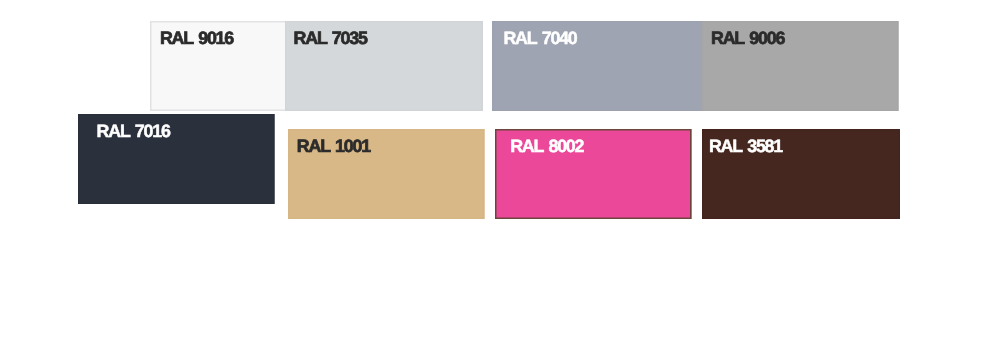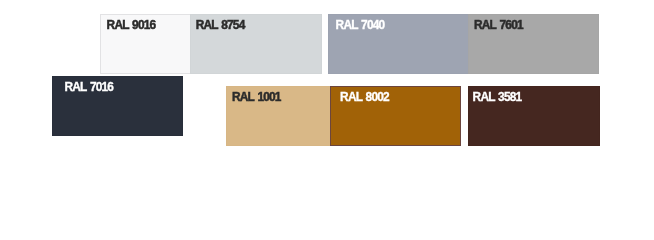--- a/index.html
+++ b/index.html
@@ -13,33 +13,33 @@
          line-height:12px;-webkit-font-smoothing:antialiased;transform:translateZ(0);}
 </style>
 </head>
 <body>
 
 <div class="board" id="board">
     <div class="swatch" style="left: 52px; top: 14px; width: 131.6px; height: 59.6px; background: rgb(248, 248, 249); border: 1px solid rgb(226, 226, 228); margin-left: 48px;">
       <div class="label" style="color: rgb(43, 43, 43); left: 5.6px; top: 4px; -webkit-text-stroke: 0.48px rgb(43, 43, 43);">RAL 9016</div>
     </div>
     <div class="swatch" style="left: 189.9px; top: 14px; width: 131.7px; height: 59.6px; background: rgb(212, 216, 218); border: 1px solid rgb(209, 213, 215);">
-      <div class="label" style="color: rgb(43, 43, 43); left: 4.8px; top: 4px; -webkit-text-stroke: 0.48px rgb(43, 43, 43);">RAL 8754</div>
+      <div class="label" style="color: rgb(43, 43, 43); left: 4.8px; top: 4px; -webkit-text-stroke: 0.48px rgb(43, 43, 43);">RAL 7035</div>
     </div>
     <div class="swatch" style="left: 328.3px; top: 14px; width: 158px; height: 59.6px; background: rgb(158, 164, 178); border: 1px solid rgb(156, 162, 176);">
       <div class="label" style="color: rgb(255, 255, 255); left: 6.3px; top: 4px; -webkit-text-stroke: 0.32px rgb(255, 255, 255);">RAL 7040</div>
     </div>
     <div class="swatch" style="left: 467.8px; top: 14px; width: 131.4px; height: 59.6px; background: rgb(168, 168, 168); border: 1px solid rgb(166, 166, 166);">
-      <div class="label" style="color: rgb(43, 43, 43); left: 5.2px; top: 4px; -webkit-text-stroke: 0.48px rgb(43, 43, 43);">RAL 7601</div>
+      <div class="label" style="color: rgb(43, 43, 43); left: 5.2px; top: 4px; -webkit-text-stroke: 0.48px rgb(43, 43, 43);">RAL 9006</div>
     </div>
     <div class="swatch" style="left: 52px; top: 76px; width: 131px; height: 59.6px; background: rgb(42, 48, 60); border: 1px solid rgb(40, 46, 58);">
       <div class="label" style="color: rgb(255, 255, 255); left: 11.4px; top: 4px; -webkit-text-stroke: 0.32px rgb(255, 255, 255);">RAL 7016</div>
     </div>
-    <div class="swatch" style="left: 191.5px; top: 86px; width: 131.6px; height: 59.6px; background: rgb(217, 184, 135); border: 1px solid rgb(215, 182, 133); margin-left: 34px;">
+    <div class="swatch" style="left: 191.5px; top: 86px; width: 131.6px; height: 59.6px; background: rgb(217, 184, 135); border: 1px solid rgb(215, 182, 133);">
       <div class="label" style="color: rgb(43, 43, 43); left: 5.4px; top: 4px; -webkit-text-stroke: 0.48px rgb(43, 43, 43);">RAL 1001</div>
     </div>
-    <div class="swatch" style="left: 329.5px; top: 86px; width: 131px; height: 59.6px; background: #a16207; border: 1px solid rgb(108, 69, 61); padding-left: 16px;">
+    <div class="swatch" style="left: 329.5px; top: 86px; width: 131px; height: 59.6px; background: #ec4899; border: 1px solid rgb(108, 69, 61); padding-left: 16px;">
       <div class="label" style="color: rgb(255, 255, 255); left: 9.6px; top: 4px; -webkit-text-stroke: 0.32px rgb(255, 255, 255);">RAL 8002</div>
     </div>
     <div class="swatch" style="left: 468px; top: 86px; width: 131.6px; height: 59.6px; background: rgb(69, 39, 32); border: 1px solid rgb(67, 37, 30);">
       <div class="label" style="color: rgb(255, 255, 255); left: 3.6px; top: 4px; -webkit-text-stroke: 0.32px rgb(255, 255, 255);">RAL 3581</div>
     </div>
   </div>
 
 </body></html>

